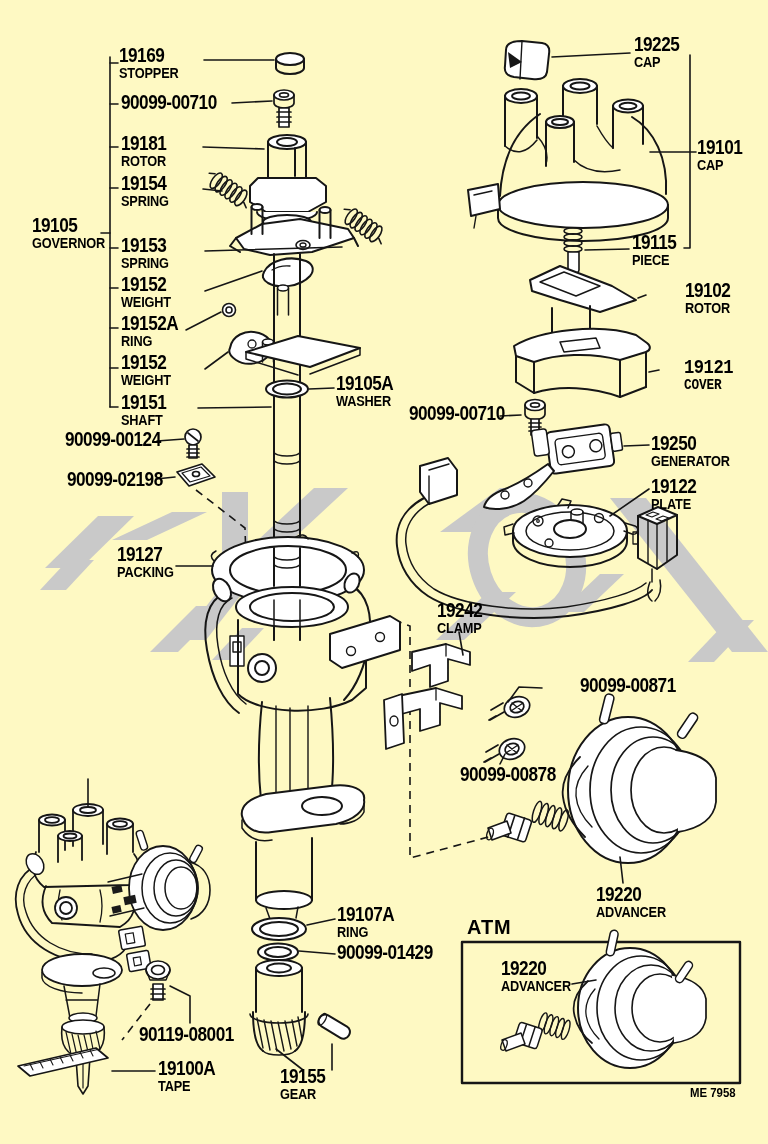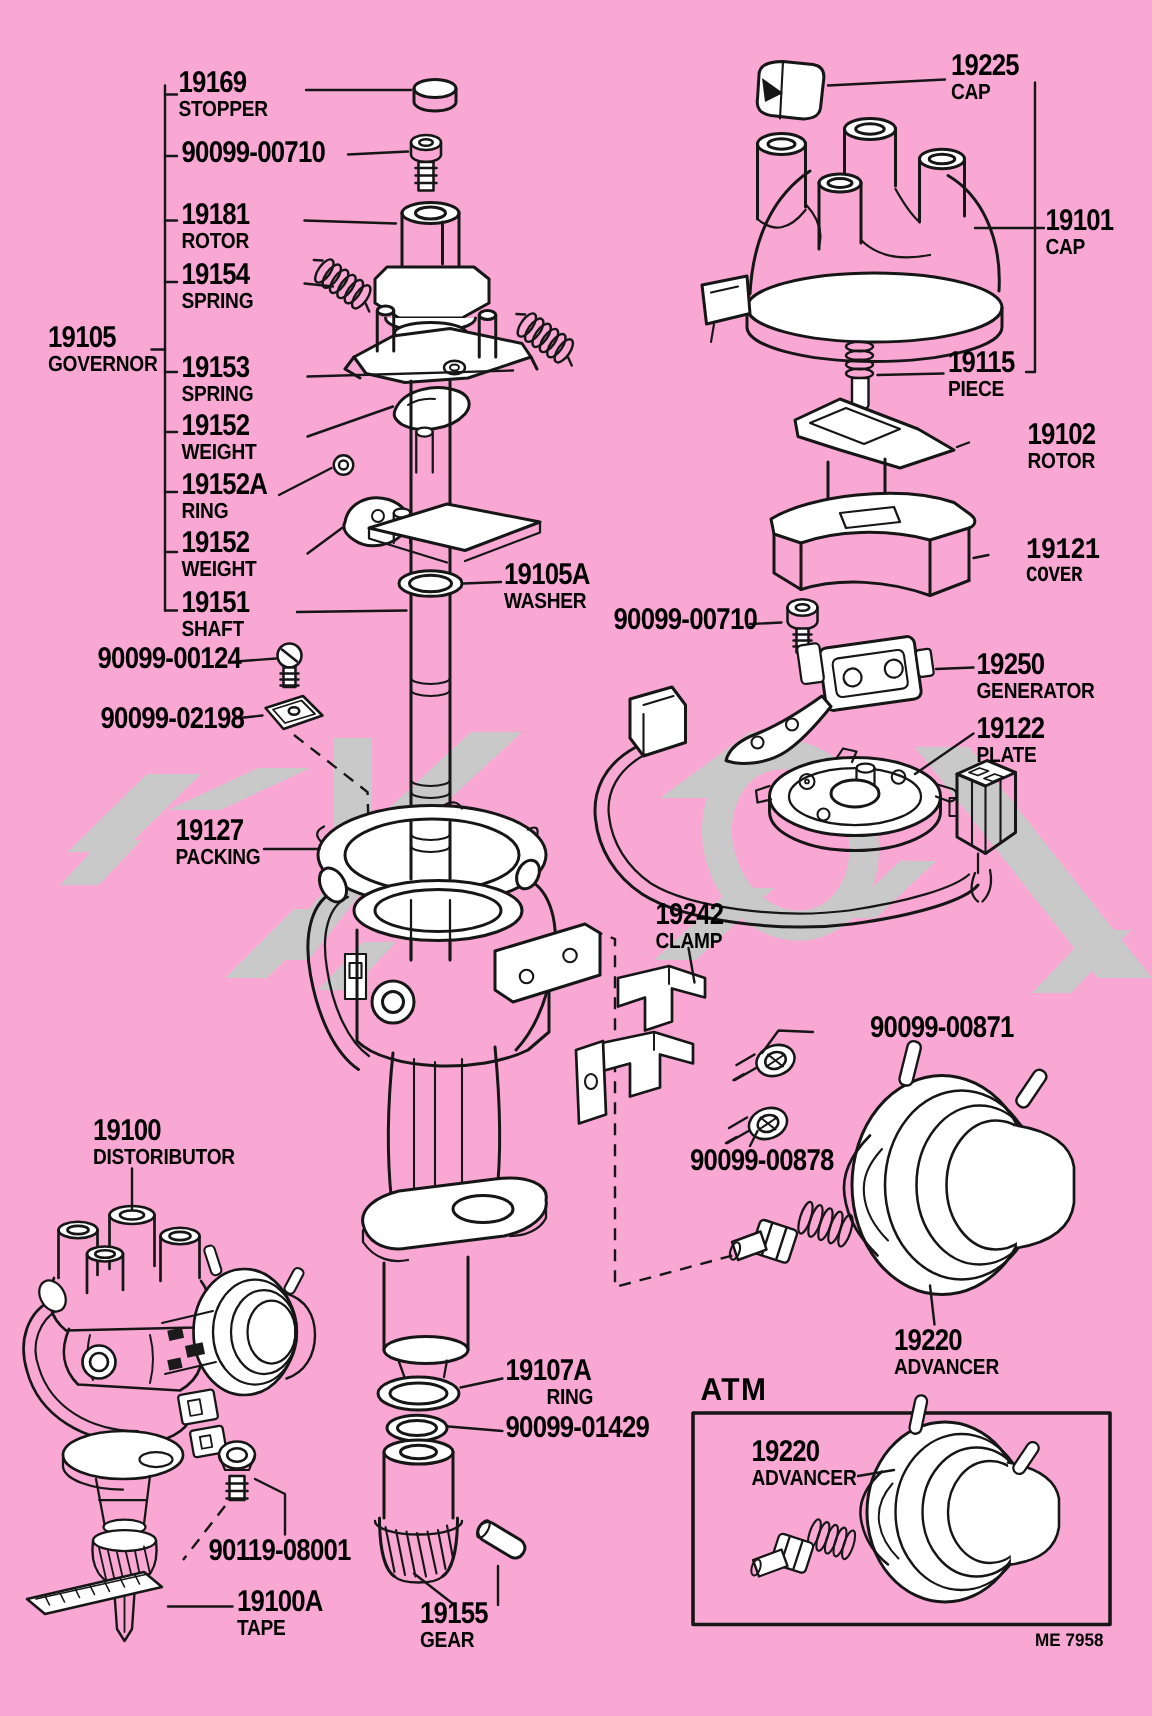--- a/index.html
+++ b/index.html
@@ -1,18 +1,18 @@
 <!DOCTYPE html>
 <html><head>
 <meta charset="utf-8">
 <style>
   html,body { margin:0; padding:0; background:#e8e8e8; }
   .page {
     position:relative; width:768px; height:1144px; margin:0 auto;
-    background:#f9a8d4; overflow:hidden;
+    background:#fef9c3; overflow:hidden;
     font-family:"Liberation Sans", sans-serif; color:#000;
   }
   .art { position:absolute; left:0; top:0; }
   #labels-layer { position:absolute; left:0; top:0; width:768px; height:1144px; pointer-events:none; }
   .label { position:absolute; white-space:nowrap; }
   .label .num {
     display:inline-block; font-weight:bold; font-size:20px; line-height:19px;
     letter-spacing:-0.6px; transform:scaleX(0.86); transform-origin:0 50%;
   }
   .label .nm {
@@ -572,22 +572,21 @@
       <div class="label" style="left: 632px; top: 233px;"><span class="num">19115</span><span class="nm">PIECE</span></div>
       <div class="label" style="left: 647px; top: 281px; margin-left: 38px;"><span class="num">19102</span><span class="nm">ROTOR</span></div>
       <div class="label" style="left: 684px; top: 358px; font-family: Liberation Mono, monospace;"><span class="num">19121</span><span class="nm">COVER</span></div>
       <div class="label" style="left: 409px; top: 404px;"><span class="num">90099-00710</span></div>
       <div class="label" style="left: 651px; top: 434px;"><span class="num">19250</span><span class="nm">GENERATOR</span></div>
       <div class="label" style="left: 651px; top: 477px;"><span class="num">19122</span><span class="nm">PLATE</span></div>
       <div class="label" style="left: 437px; top: 601px;"><span class="num">19242</span><span class="nm">CLAMP</span></div>
       <div class="label" style="left: 544px; top: 676px; margin-left: 36px;"><span class="num">90099-00871</span></div>
       <div class="label" style="left: 460px; top: 765px;"><span class="num">90099-00878</span></div>
       <div class="label" style="left: 596px; top: 885px;"><span class="num">19220</span><span class="nm">ADVANCER</span></div>
-      <div class="label" style="left: 62px; top: 745px;"><span class="num">19100</span><span class="nm">DISTORIBUTOR</span></div>
-      <div class="label" style="left: 337px; top: 905px; text-align: right;"><span class="num">19107A</span><span class="nm">RING</span></div>
+      <div class="label" style="left: 337px; top: 905px;"><span class="num">19107A</span><span class="nm">RING</span></div>
       <div class="label" style="left: 337px; top: 943px;"><span class="num">90099-01429</span></div>
       <div class="label" style="left: 139px; top: 1025px;"><span class="num">90119-08001</span></div>
       <div class="label" style="left: 158px; top: 1059px;"><span class="num">19100A</span><span class="nm">TAPE</span></div>
       <div class="label" style="left: 280px; top: 1067px;"><span class="num">19155</span><span class="nm">GEAR</span></div>
       <div class="label" style="left: 501px; top: 959px;"><span class="num">19220</span><span class="nm">ADVANCER</span></div>
     </div>
 
 <div class="atm-label" style="left:467px; top:915px;">
   <span>ATM</span>
 </div>

